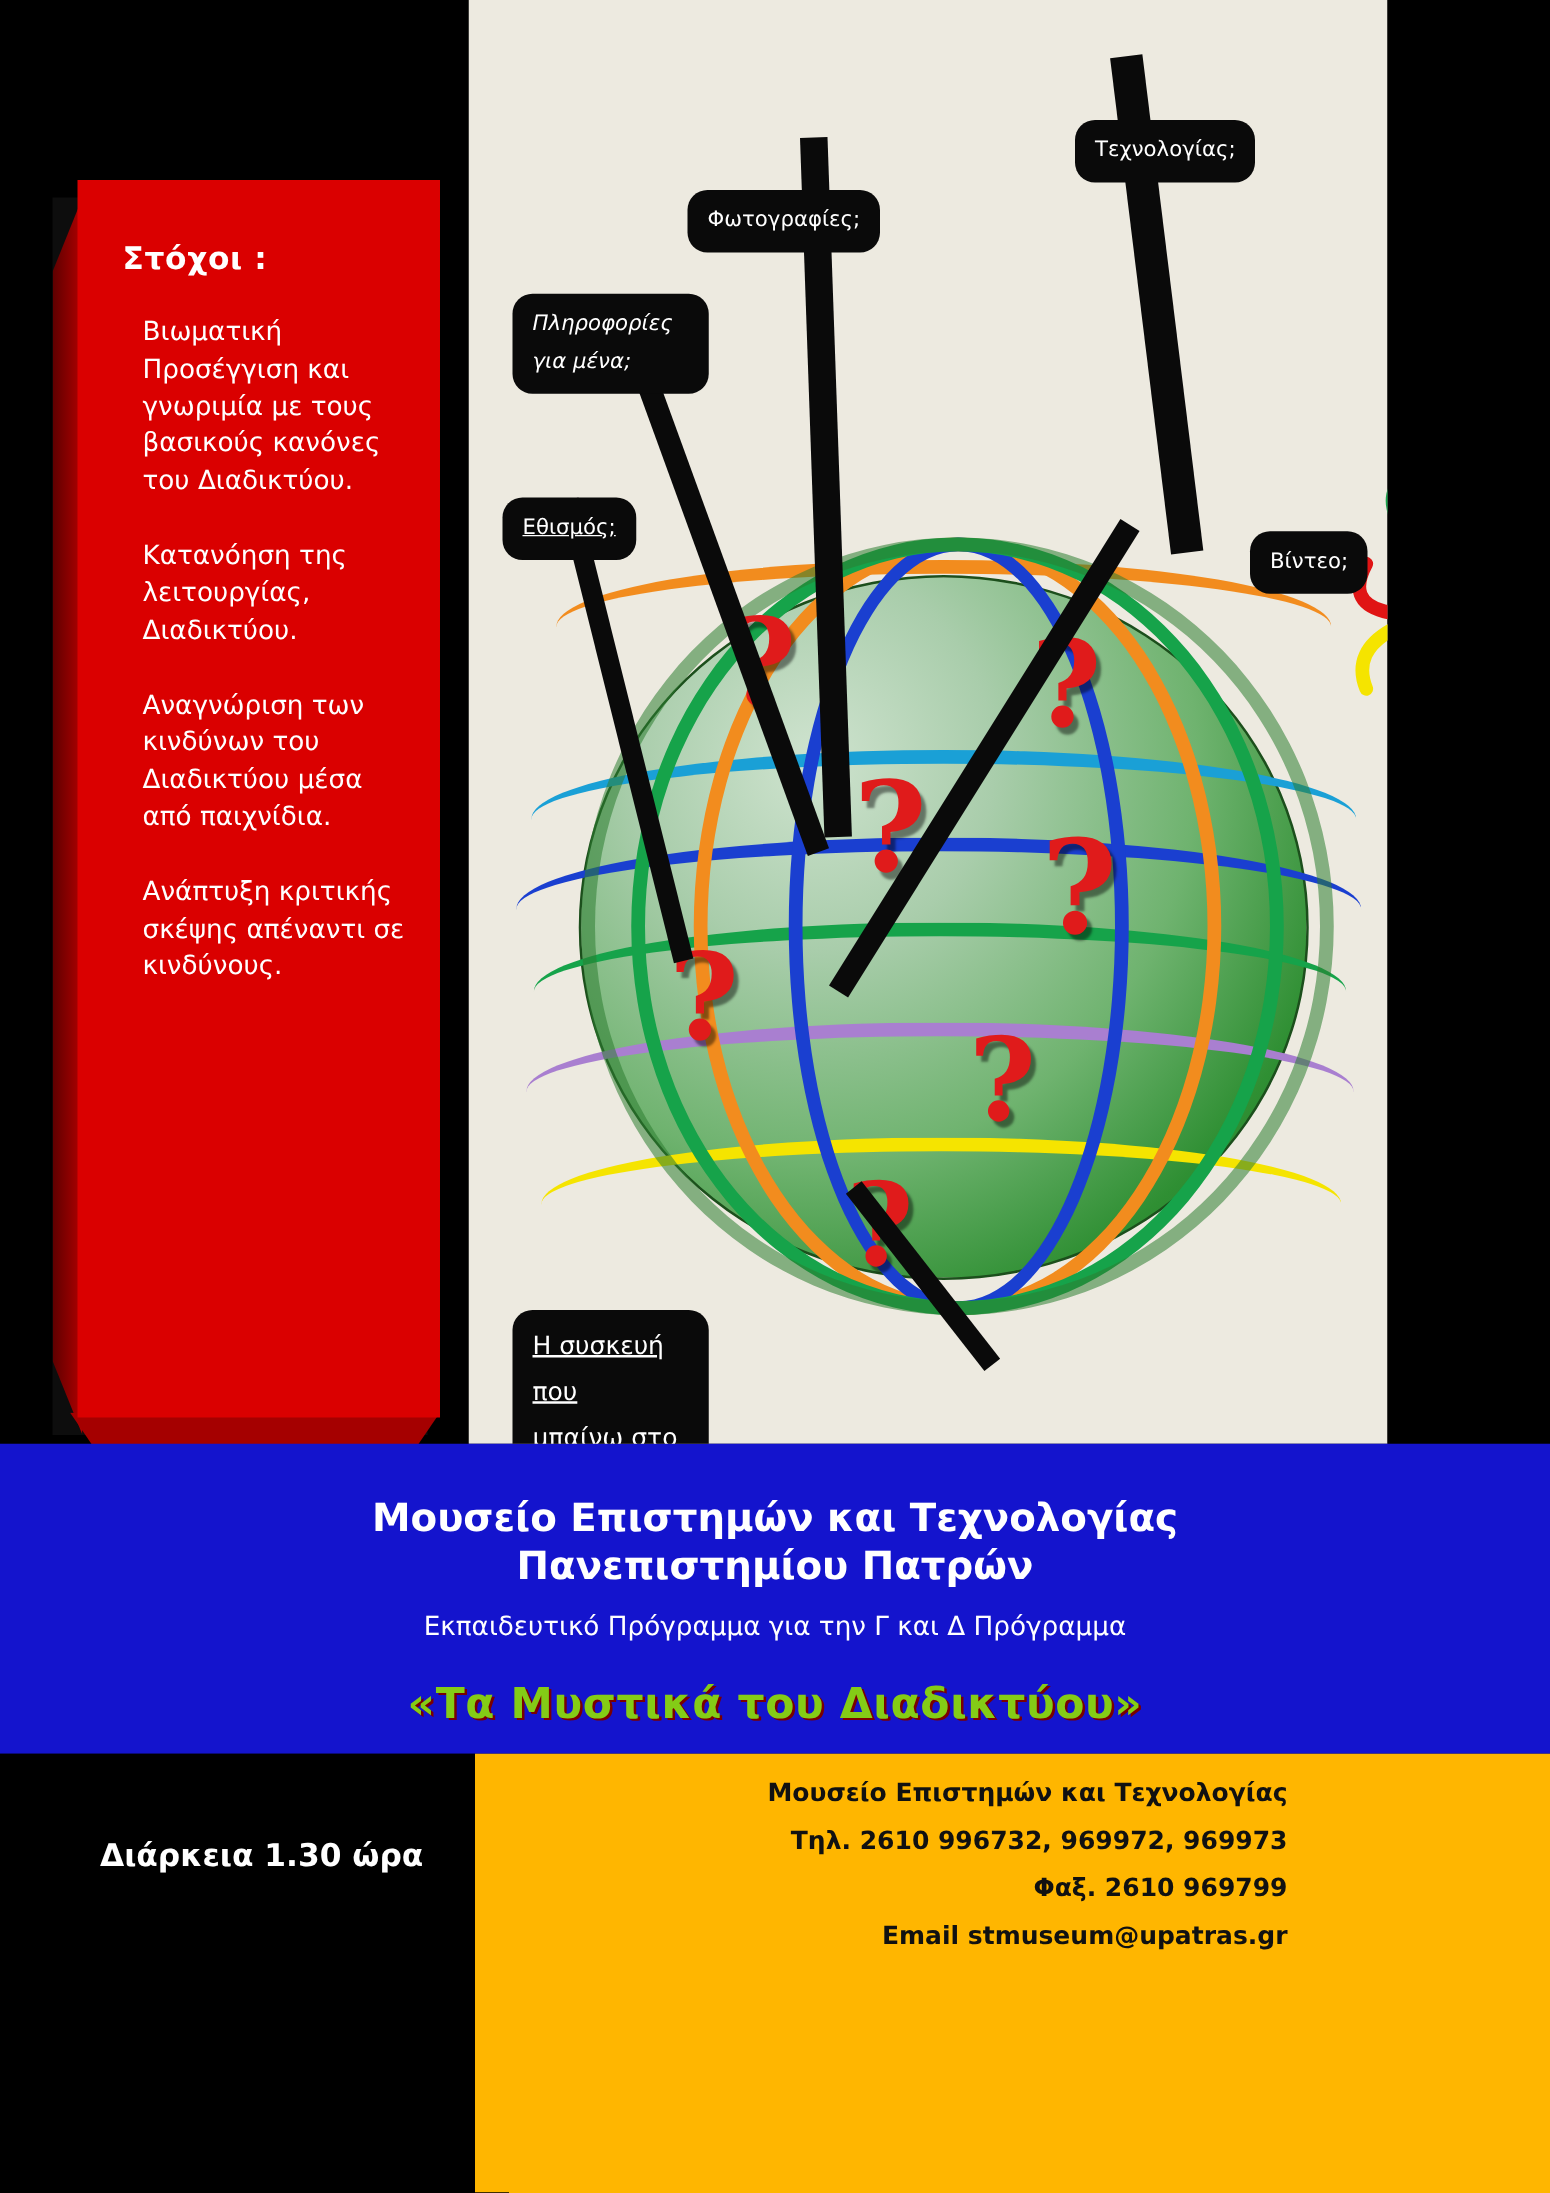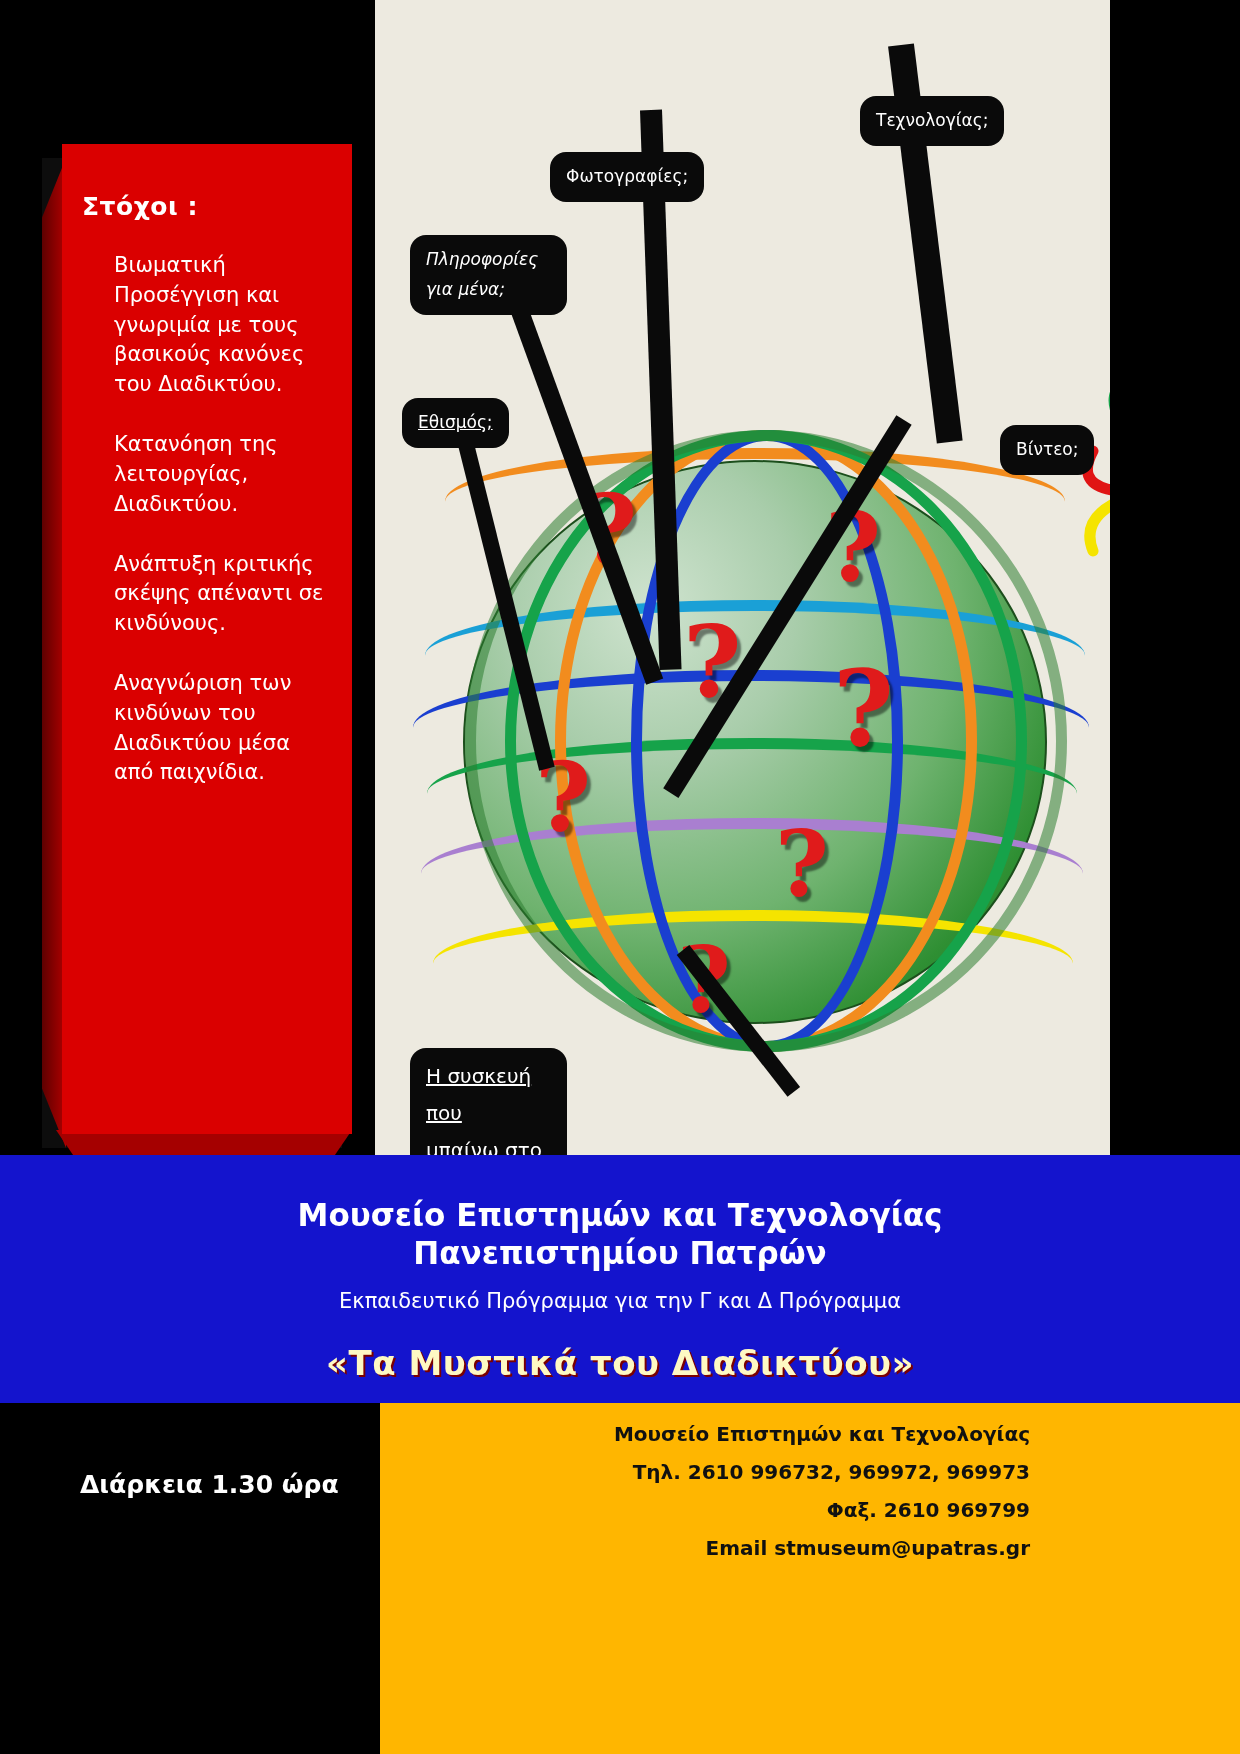--- a/index.html
+++ b/index.html
@@ -16,21 +16,21 @@
   
   .red-shadow{position:absolute;left:42px;top:158px;width:300px;height:990px;background:#0d0d0d;}
   .red-side{position:absolute;left:42px;top:158px;width:24px;height:990px;
             background:linear-gradient(90deg,#5e0000,#b00000);
             clip-path:polygon(0 6%,100% 0,100% 100%,0 94%);}
   .red-bottom{position:absolute;left:56px;top:1130px;width:296px;height:26px;
               background:#a50000;clip-path:polygon(0 0,100% 0,94% 100%,6% 100%);}
   .red-panel{position:absolute;left:62px;top:144px;width:290px;height:990px;
              background:#DA0000;}
   .red-panel .pnl-title{color:#fff;font-weight:bold;font-size:25px;
-             margin:48px 0 0 20px;letter-spacing:.5px;}
+             margin:48px 0 0 36px;letter-spacing:.5px;}
   .red-panel .obj{color:#fff;font-size:21px;line-height:1.42;margin:30px 0 0 52px;
              width:210px;}
   .red-panel .obj:first-of-type{margin-top:48px;}
 
   
   .globe-wrap{position:absolute;left:30px;top:420px;width:690px;height:620px;}
   .globe{position:absolute;left:58px;top:40px;width:580px;height:560px;border-radius:50%;
          background:radial-gradient(ellipse at 32% 26%,#cfe3cf 0%,#a9cdab 26%,#6fb36f 55%,#2f8f33 78%,#1c6b22 100%);
          border:2px solid #1c4f1c;}
   
@@ -51,21 +51,21 @@
 
   
   .figure{position:absolute;left:700px;top:275px;width:340px;height:330px;z-index:4;}
 
   
   .blue{position:absolute;left:0;top:1155px;width:1240px;height:248px;background:#1414CD;
         text-align:center;color:#fff;}
   .blue .l1{font-size:31px;font-weight:bold;padding-top:42px;line-height:1.22;}
   .blue .l2{font-size:31px;font-weight:bold;line-height:1.22;}
   .blue .sub{font-size:21px;margin-top:16px;}
-  .blue .big{font-size:34px;font-weight:bold;color:#fef9c3;margin-top:30px;
+  .blue .big{font-size:34px;font-weight:bold;color:#84cc16;margin-top:30px;
              text-shadow:2px 2px 0 #7a0000;letter-spacing:.5px;}
 
   
   .bottom-black{position:absolute;left:0;top:1403px;width:380px;height:351px;background:#000;}
   .duration{position:absolute;left:80px;top:1470px;color:#fff;font-size:25px;font-weight:bold;}
   .orange{position:absolute;left:380px;top:1403px;width:860px;height:351px;background:#FFB600;}
   .contact{position:absolute;right:210px;top:1415px;text-align:right;color:#111;
            font-size:20px;font-weight:bold;line-height:1.9;}
 </style>
 </head>
@@ -143,22 +143,22 @@
   </div>
   <div class="art-right-black"></div>
 
   <div class="red-shadow"></div>
   <div class="red-side"></div>
   <div class="red-bottom"></div>
   <div class="red-panel">
     <div class="pnl-title">Στόχοι :</div>
     <div class="obj">Βιωματική Προσέγγιση και γνωριμία με τους βασικούς κανόνες του Διαδικτύου.</div>
     <div class="obj">Κατανόηση της λειτουργίας, Διαδικτύου.</div>
+    <div class="obj">Αναγνώριση των  κινδύνων του Διαδικτύου μέσα από παιχνίδια.</div>
     <div class="obj">Ανάπτυξη κριτικής σκέψης απέναντι σε κινδύνους.</div>
-    <div class="obj">Αναγνώριση των  κινδύνων του Διαδικτύου μέσα από παιχνίδια.</div>
   </div>
 
   <div class="blue">
     <div class="l1">Μουσείο  Επιστημών και Τεχνολογίας</div>
     <div class="l2">Πανεπιστημίου Πατρών</div>
     <div class="sub">Εκπαιδευτικό Πρόγραμμα για την Γ και Δ Πρόγραμμα</div>
     <div class="big">«Τα Μυστικά του Διαδικτύου»</div>
   </div>
 
   <div class="bottom-black"></div>

